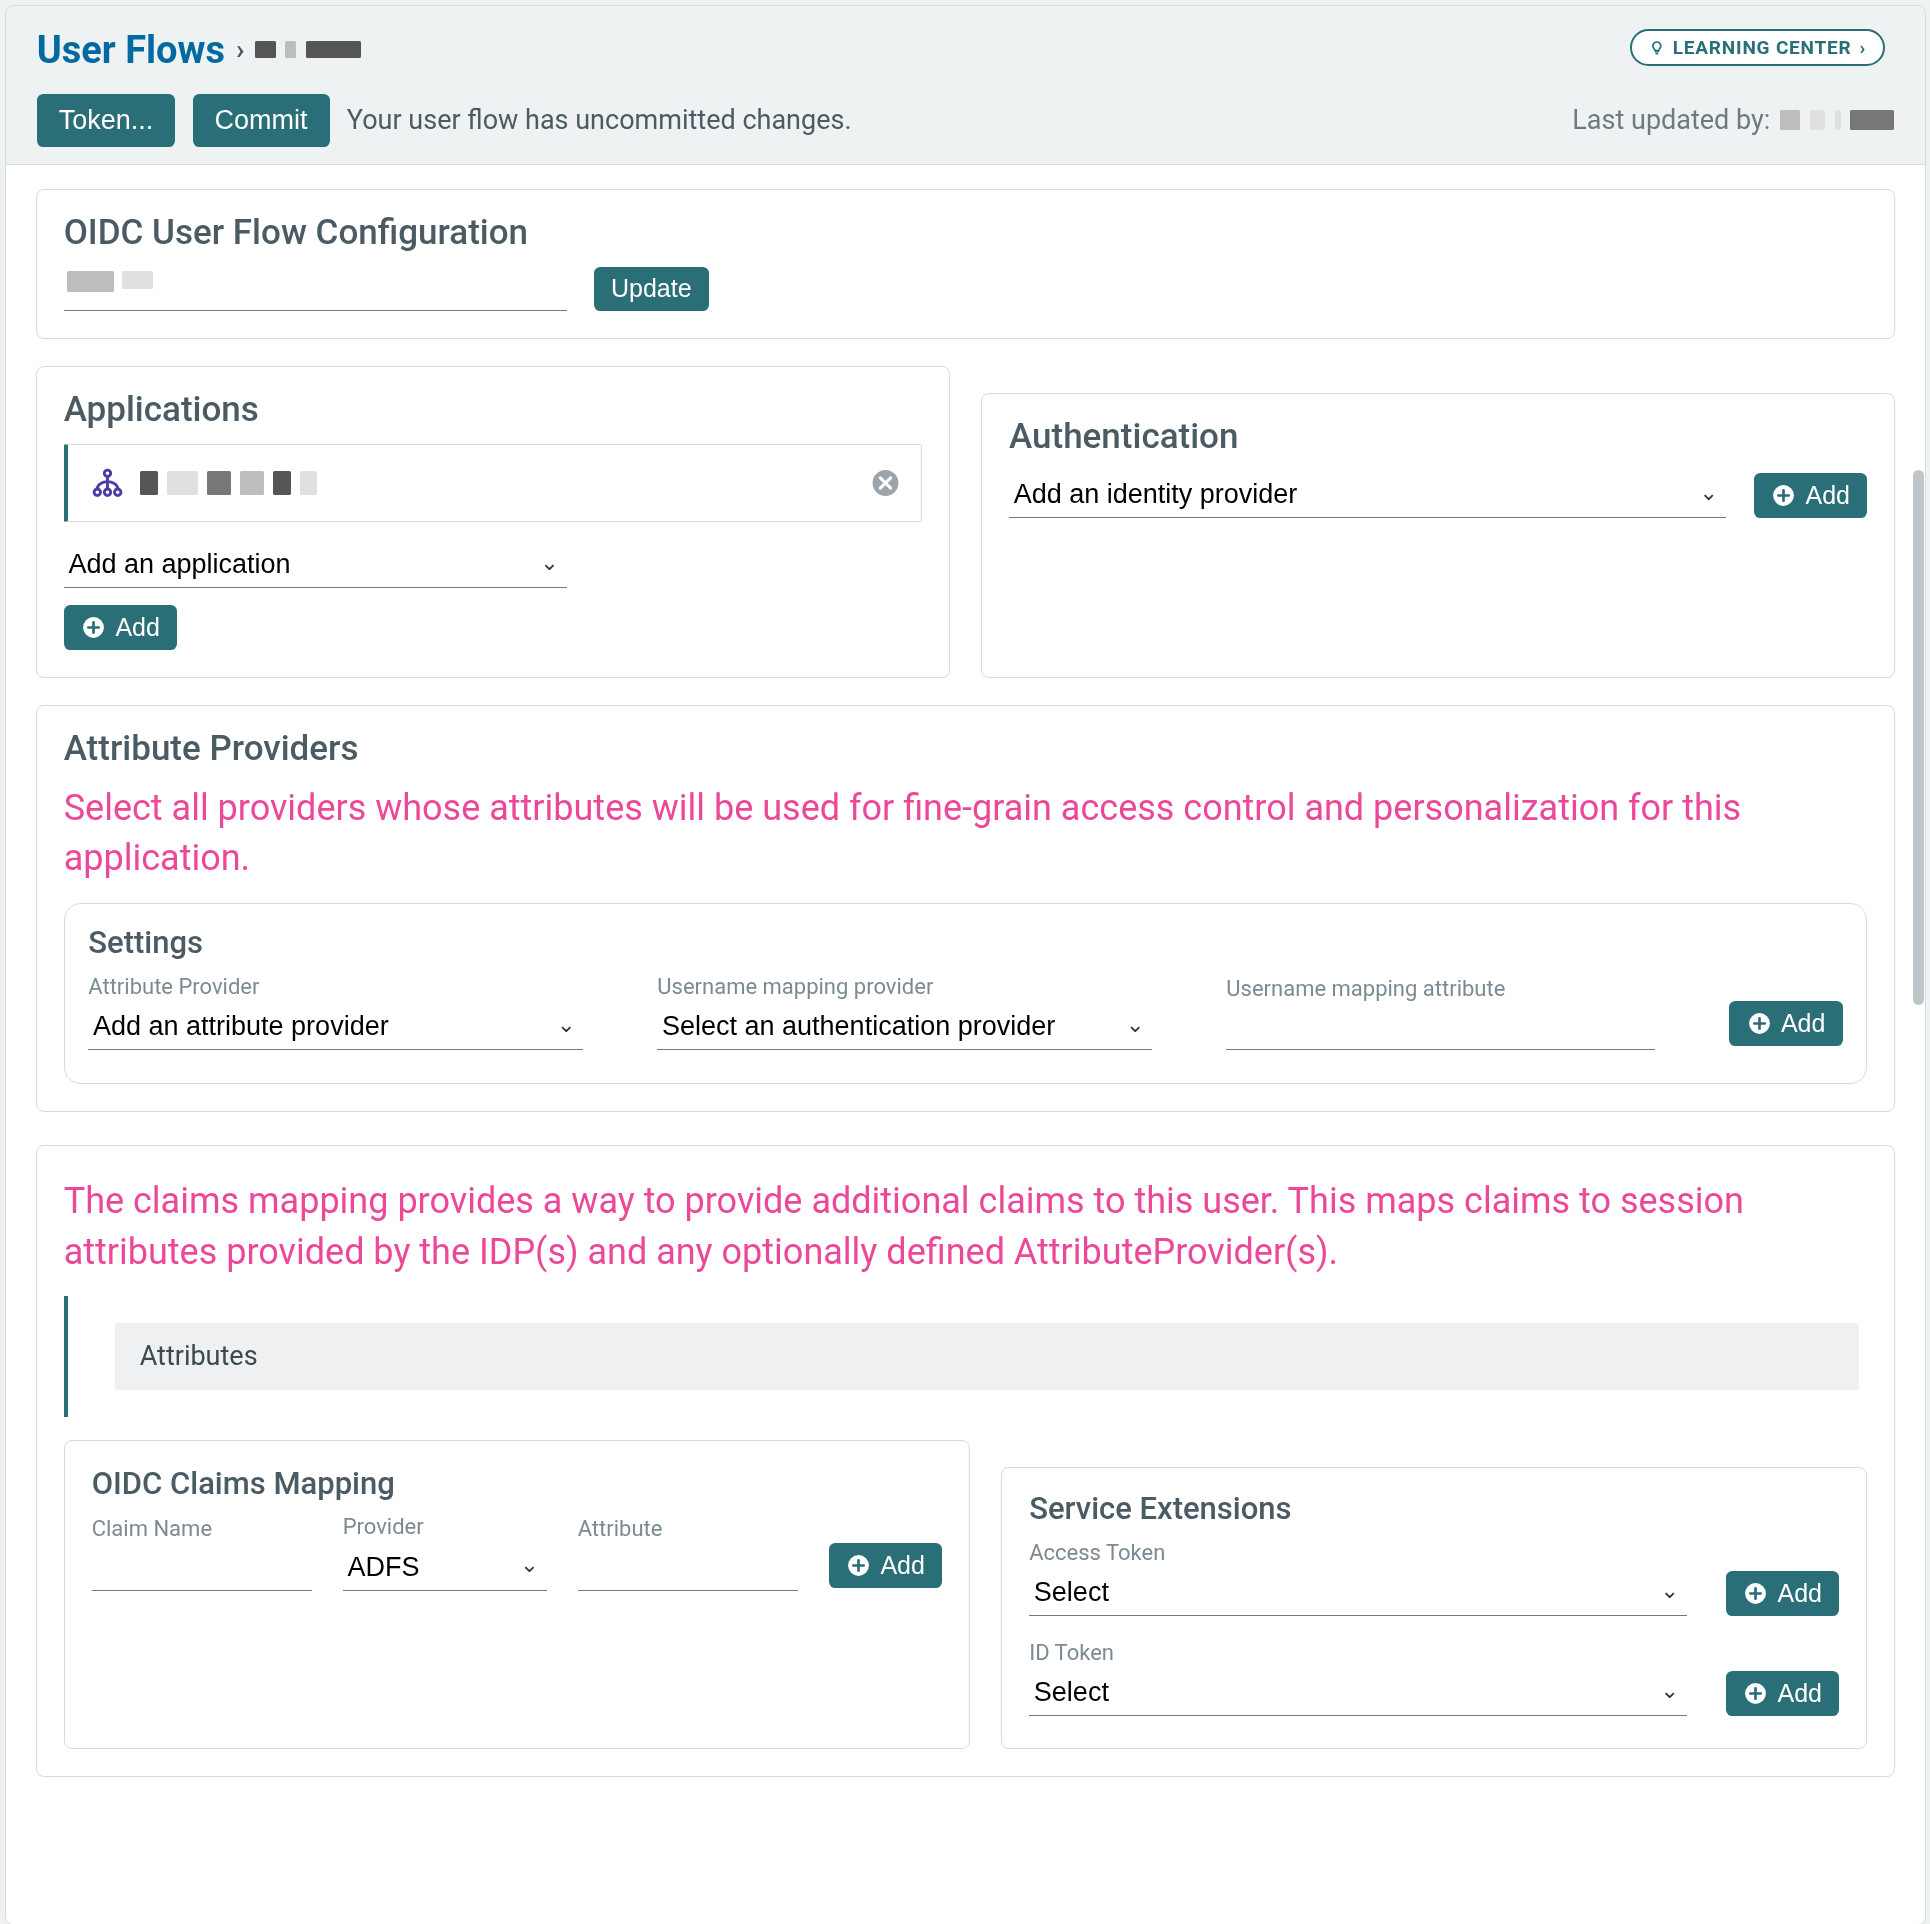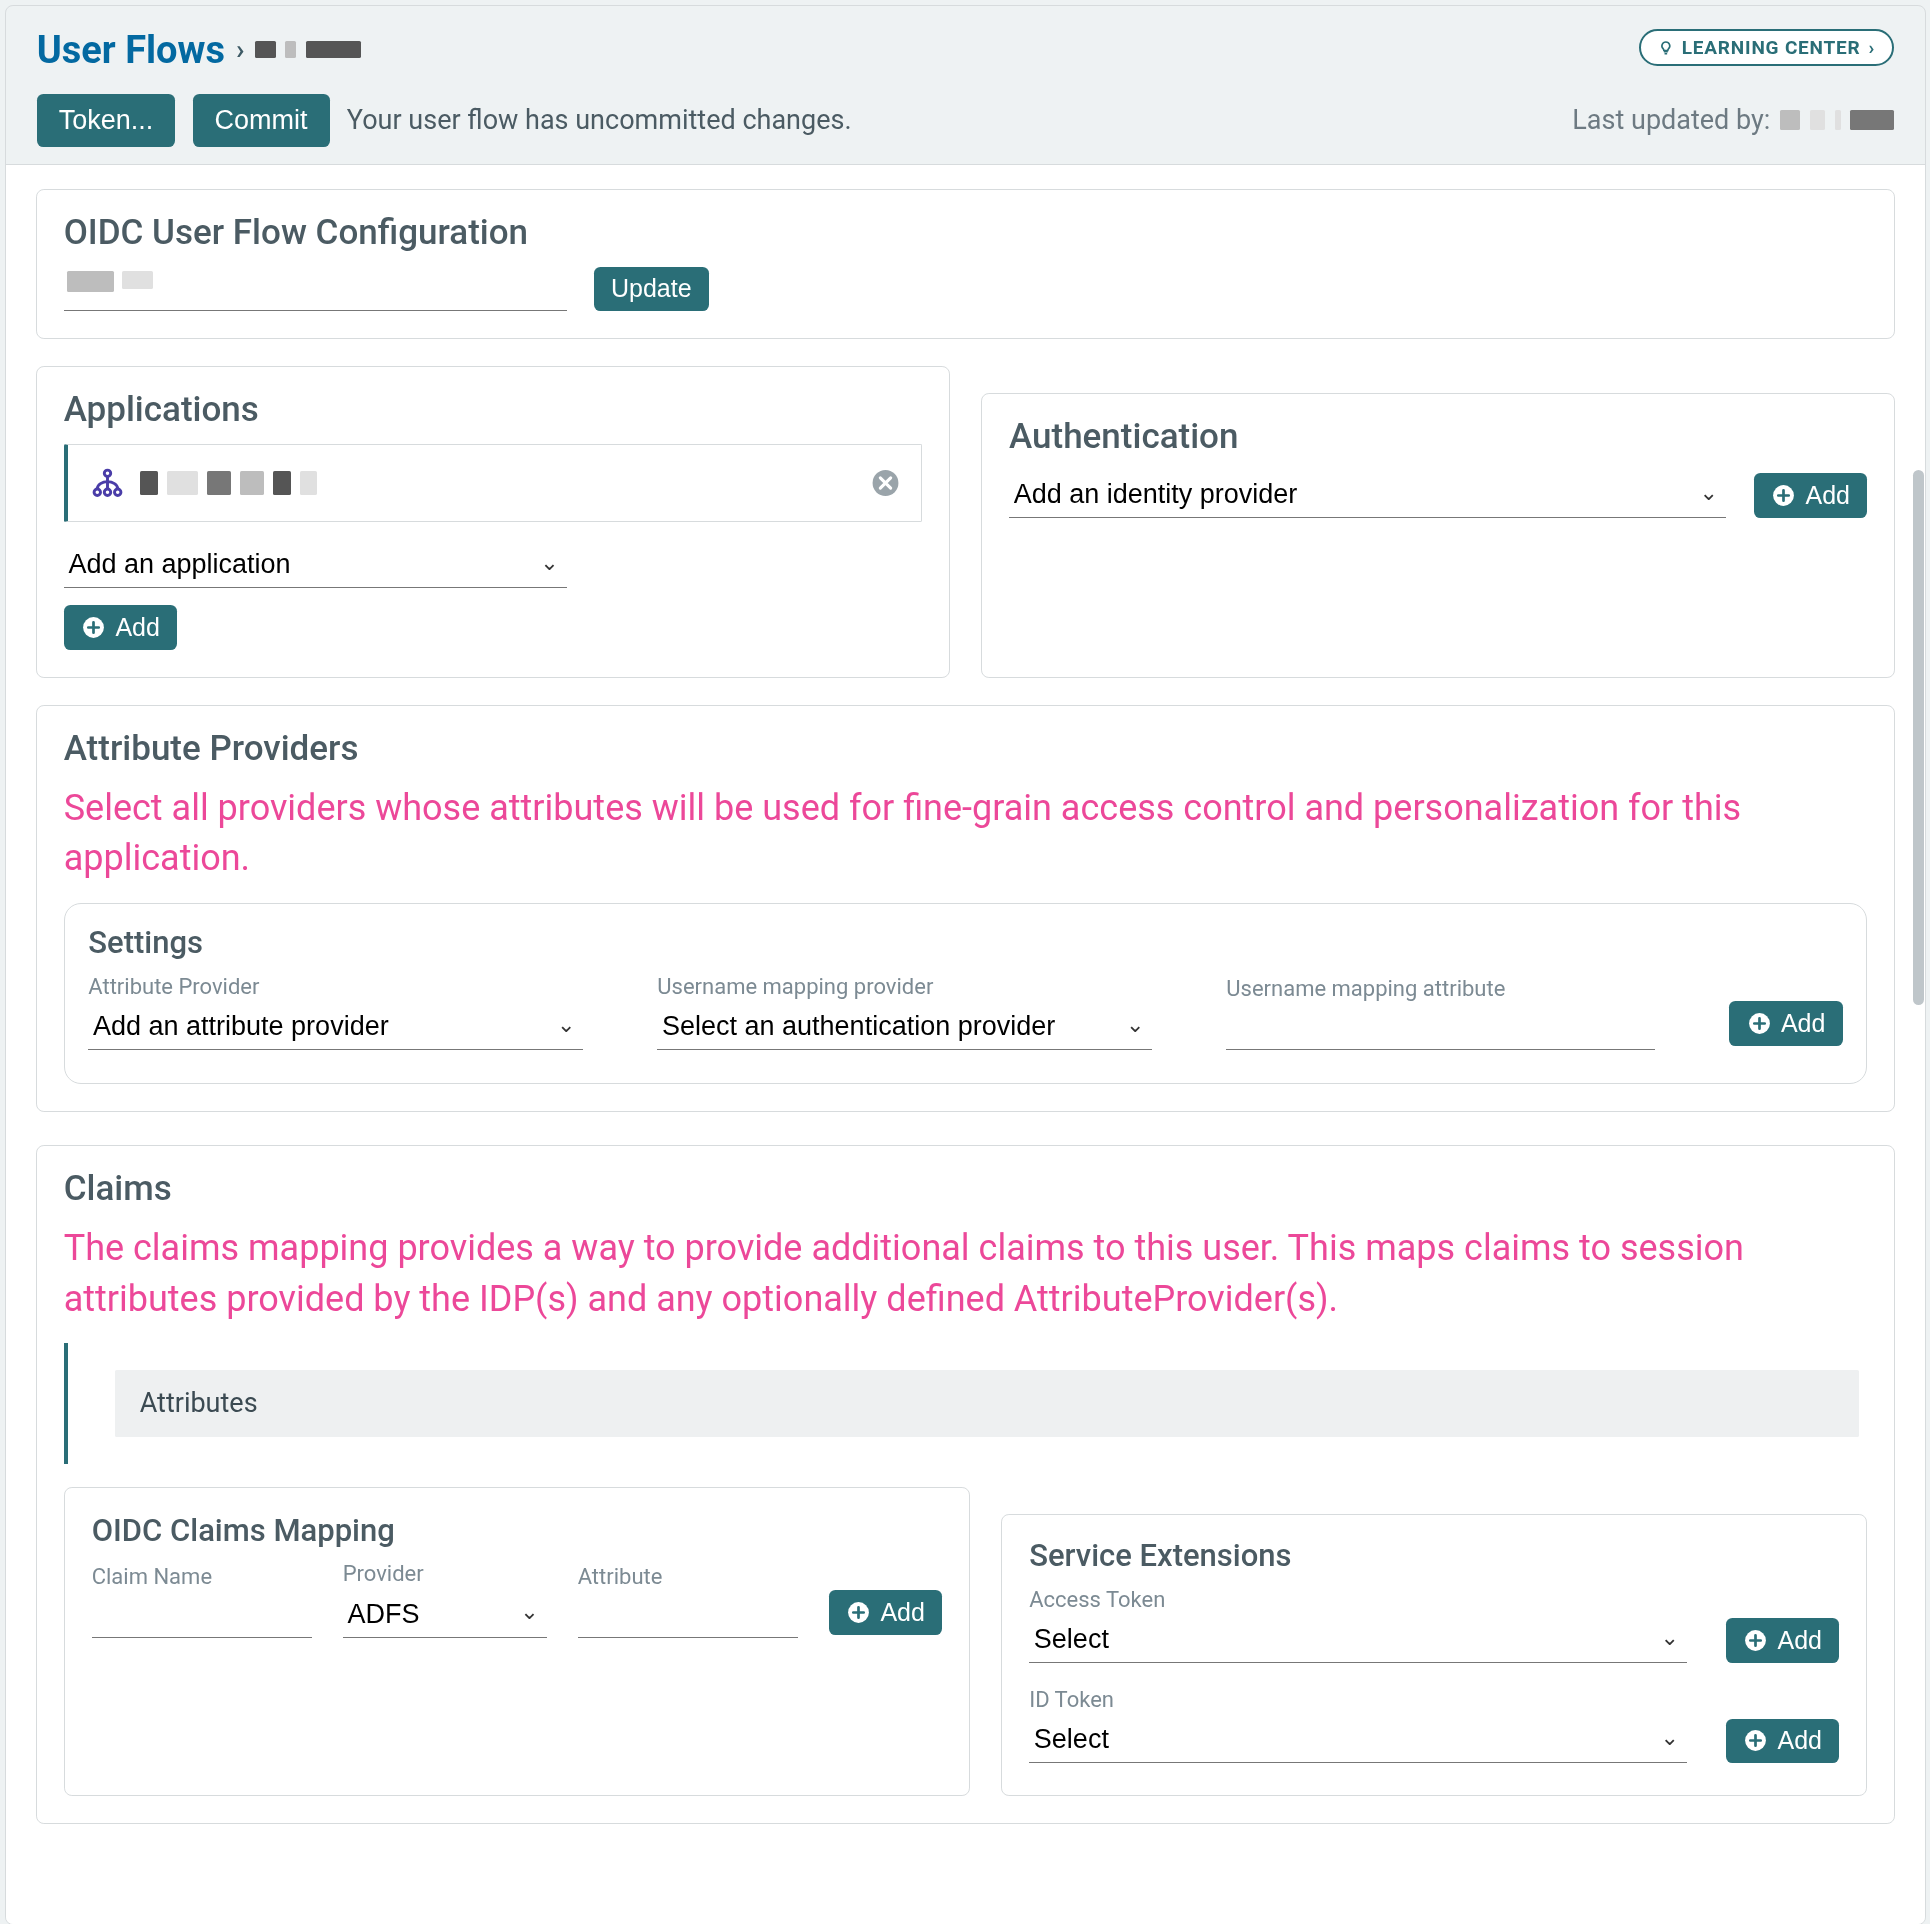--- a/index.html
+++ b/index.html
@@ -67,21 +67,21 @@
   .lastupdated {
     margin-left:auto;
     color:#6d7a82;
     font-size:27px;
     display:flex;
     align-items:center;
     gap:9.4px;
   }
   .learning-center {
     position:absolute;
-    top:23.6px; right:31px;
+    top:23.6px; right:40px;
     border:2.4px solid #2a6e77;
     color:#2a6e77;
     background:#fff;
     border-radius:785px;
     padding: 4.7px 17.3px;
     font-size:19px;
     font-weight:700;
     letter-spacing:0.8px;
     display:flex;
     align-items:center;
@@ -394,21 +394,20 @@
                   <path d="M12 7v10M7 12h10" stroke="#2a6e77" stroke-width="2.6" stroke-linecap="round"></path>
                 </svg>
               <span>Add</span>
             </button>
           </div>
         </div>
       </div>
     </div>
 
     <div class="card" style="margin-top:33px">
-      <div class="section-title">Claims</div>
       <div class="desc-text">The claims mapping provides a way to provide additional claims to this user. This maps claims to session attributes provided by the IDP(s) and any optionally defined AttributeProvider(s).</div>
 
       <div class="claims-attr-bar-wrap">
         <div class="claims-attr-bar">Attributes</div>
       </div>
 
       <div class="row-2" style="margin-top:0">
         <div class="card" style="padding:23.6px 27px 86px 27px">
           <div class="subsection-title">OIDC Claims Mapping</div>
           <div class="claims-row">

